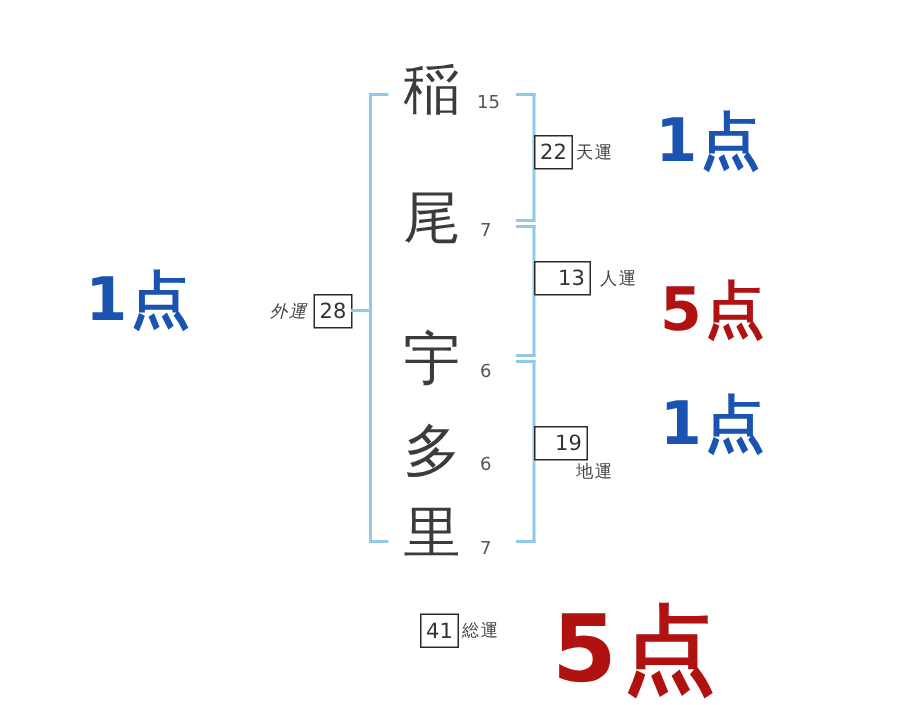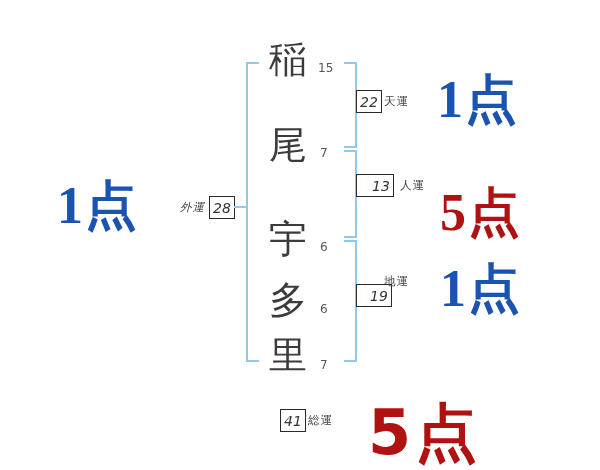--- a/index.html
+++ b/index.html
@@ -10,32 +10,32 @@
   }
   .abs{position:absolute;}
   .kanji{
     width:44px;text-align:center;font-size:38px;color:#3b3b3b;
     font-weight:500;line-height:1;
   }
   .strokes{font-size:12px;color:#555;line-height:1;}
   .numbox{
     width:24px;height:21px;border:1.5px solid #2a2a2a;background:#fff;
     display:flex;align-items:center;justify-content:center;
-    font-size:14px;color:#333;line-height:1;font-style:italic;
+    font-size:14px;color:#333;line-height:1;
   }
   .luck-label{font-size:11.5px;color:#444;line-height:1;letter-spacing:1px;}
   .bracket{border:0 solid var(--bracket);}
   .bracket.left{border-left-width:2px;border-top-width:2px;border-bottom-width:2px;}
   .bracket.right{border-right-width:2px;border-top-width:2px;border-bottom-width:2px;}
   .tick{background:var(--bracket);height:2px;}
   .score{font-weight:bold;line-height:1;letter-spacing:2px;}
   .score.blue{color:var(--blue);}
   .score.red{color:var(--red);margin-top:24px;}
   .score.big{font-size:62px;letter-spacing:4px;}
-  .score.normal{font-size:52px;font-family:Liberation Serif, serif;}
+  .score.normal{font-size:40px;}
 </style>
 </head>
 <body style="--blue: #1a53b0; --red: #b01212; --bracket: #93c9e8;">
 
 <div class="abs score blue normal" style="left:57px;top:180px;">1点</div>
 
 <div class="abs luck-label" style="left:180px;top:202px;font-style:italic;">外運</div>
 
 <div class="abs numbox" style="left:209px;top:196px;">28</div>
 
@@ -63,18 +63,18 @@
 <div class="abs luck-label" style="left:384px;top:96px;text-align:center;">天運</div>
 <div class="abs score blue normal" style="left:437px;top:74px;">1点</div>
 
 <div class="abs bracket right" style="left:344px;top:150px;width:11px;height:84px;"></div>
 <div class="abs numbox" style="left:356px;top:174px;padding-left:12px;">13</div>
 <div class="abs luck-label" style="left:400px;top:180px;">人運</div>
 <div class="abs score red normal" style="left:440px;top:163px;">5点</div>
 
 <div class="abs bracket right" style="left:344px;top:240px;width:11px;height:118px;"></div>
 <div class="abs numbox" style="left:356px;top:284px;padding-left:10px;">19</div>
-<div class="abs luck-label" style="left:384px;top:276px;font-family:Liberation Serif, serif;">地運</div>
+<div class="abs luck-label" style="left:384px;top:310px;font-family:Liberation Serif, serif;">地運</div>
 <div class="abs score blue normal" style="left:440px;top:263px;">1点</div>
 
 <div class="abs numbox" style="left:280px;top:409px;">41</div>
 <div class="abs luck-label" style="left:308px;top:415px;">総運</div>
 <div class="abs score red big" style="left:368px;top:378px;">5点</div>
 
 </body></html>

